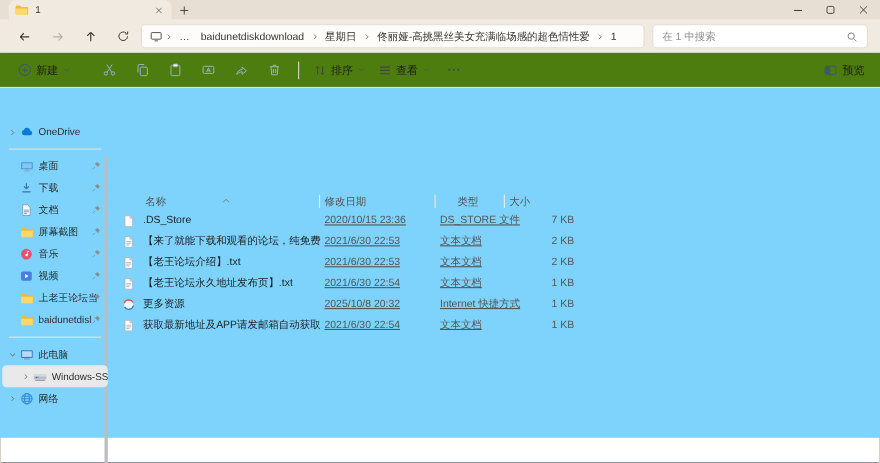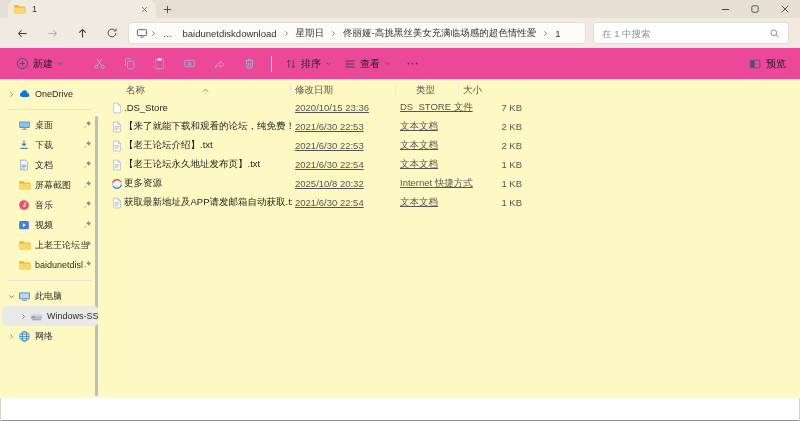--- a/index.html
+++ b/index.html
@@ -28,53 +28,53 @@
                 padding:0 6px; font-size:9.5px; color:#333; white-space:nowrap; overflow:hidden; }
   .crumb { padding:0 5px; cursor:default; }
   .crumb-sep { display:flex; align-items:center; padding:0 1px; }
   .searchbox { position:absolute; left:593px; top:4px; width:196px; height:22px; background:#ffffff;
                border:1px solid #e3ded4; border-radius:4px; display:flex; align-items:center; padding:0 8px; }
   .searchbox input { flex:1; border:none; outline:none; background:transparent; font-size:9.5px;
                      font-family:inherit; color:#333; }
   .searchbox input::placeholder { color:#8f8f8f; }
 
   
-  .toolbar { position:relative; height:32px; background:#ec4899; border-bottom:1px solid #e5e0d6;
+  .toolbar { position:relative; height:32px; background:#4d7c0f; border-bottom:1px solid #e5e0d6;
              display:flex; align-items:center; padding-left:10px; }
   .tb-drop { display:flex; align-items:center; gap:4px; font-size:10px; color:#1d1d1d; padding:4px 6px; border-radius:4px; }
   .tb-iconbtn { width:28px; height:24px; display:flex; align-items:center; justify-content:center; margin:0 1px; }
   .tb-sep { width:1px; height:16px; background:#ddd7cb; margin:0 7px; }
   .tb-gap { width:14px; }
   .tb-preview { position:absolute; right:14px; top:0; height:32px; display:flex; align-items:center; gap:5px;
                 font-size:10px; color:#1d1d1d; }
   .chev { display:flex; align-items:center; }
 
   
-  .main { position:absolute; top:80px; left:0; right:0; bottom:23px; background:#fef9c3; display:flex; }
+  .main { position:absolute; top:80px; left:0; right:0; bottom:23px; background:#7dd3fc; display:flex;align-items:center; }
 
   .sidebar { width:100px; position:relative; padding-top:4px; font-size:9px; color:#2b2b2b; }
   .sb-item { height:20px; display:flex; align-items:center; padding-left:4px; position:relative;
              margin:0 2px; border-radius:4px; }
   .sb-item.selected { background:#e9e9e9; }
   .sb-item.indent { padding-left:16px; }
   .sb-chev { width:10px; display:flex; align-items:center; justify-content:center; flex:none; }
   .sb-icon { width:16px; height:16px; display:flex; align-items:center; justify-content:center; flex:none; margin-right:3px; }
   .sb-label { white-space:nowrap; overflow:hidden; }
   .sb-pin { position:absolute; right:5px; top:5px; width:10px; height:10px; }
   .sb-divider { height:1px; background:#e7e3da; margin:5px 8px; }
   .sb-scrollbar { position:absolute; right:2px; top:36px; width:3px; height:280px; background:#bdbdbd; border-radius:2px; }
 
   .filearea { flex:1; position:relative; font-size:9.5px; }
   .fhead { position:relative; height:18px; color:#555; }
   .fhead span { position:absolute; top:4px; }
-  .h-name { left:26px; } .h-date { left:195px; } .h-type { left:316px; } .h-size { left:363px; }
+  .h-name { left:32px; } .h-date { left:195px; } .h-type { left:316px; } .h-size { left:363px; }
   .sort-chev { position:absolute; left:102px; top:0px; }
   .fcol-sep { position:absolute; top:3px; width:1px; height:12px; background:#eeeae2; }
   .frow { position:relative; height:19px; }
-  .f-name { position:absolute; left:10px; top:0; height:19px; display:flex; align-items:center; 
+  .f-name { position:absolute; left:10px; top:0; height:19px; display:flex; align-items:center; gap:6px;
             color:#1f1f1f; max-width:182px; overflow:hidden; white-space:nowrap; }
   .f-name .ficon { width:14px; height:14px; flex:none; display:flex; align-items:center; justify-content:center; }
   .f-date, .f-type { position:absolute; top:0; height:19px; display:flex; align-items:center; color:#555; white-space:nowrap;text-decoration:underline; }
   .f-date { left:195px; } .f-type { left:300px; }
   .f-size { position:absolute; left:342px; top:0; width:80px; height:19px; display:flex; align-items:center;
             justify-content:flex-end; color:#555; white-space:nowrap; }
 
   
   .statusbar { position:absolute; left:0; right:0; bottom:0; height:23px; background:#faf9f6;
                border-top:1px solid #eae6de; display:flex; align-items:center; padding:0 10px; font-size:9.5px; color:#4a4a4a; }

